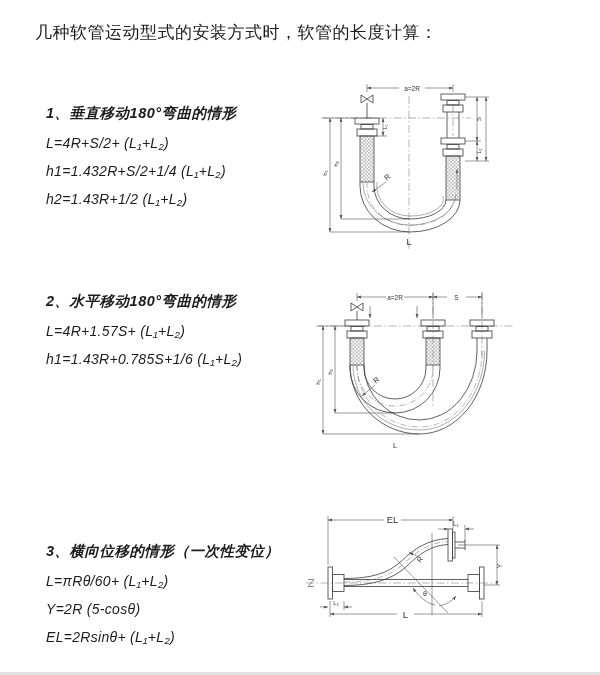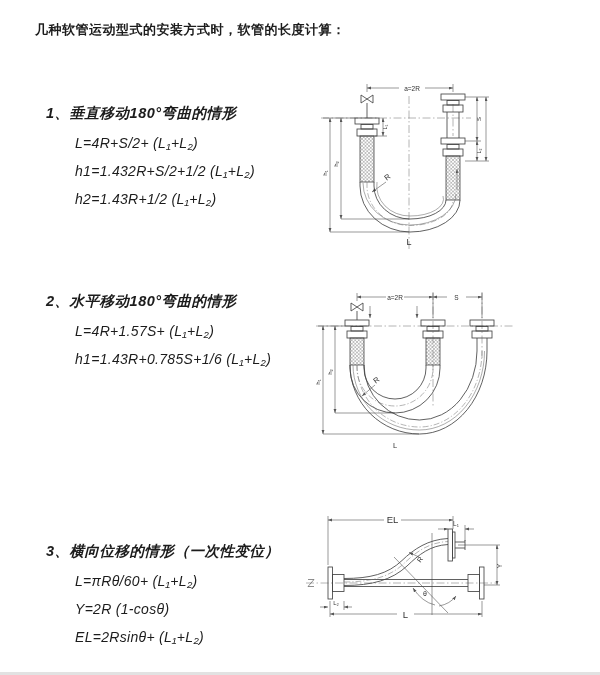--- a/index.html
+++ b/index.html
@@ -1,56 +1,56 @@
 <!DOCTYPE html>
 <html><head>
 <meta charset="utf-8">
 <style>
   html,body{margin:0;padding:0;}
   body{
     width:600px;height:675px;background:#ffffff;position:relative;overflow:hidden;
     font-family:"Liberation Sans","DejaVu Sans",sans-serif;color:#1c1c1c;
   }
-  .title{position:absolute;left:35px;top:21px;font-size:13px;font-weight:700;letter-spacing:.5px;white-space:nowrap;}
+  .title{position:absolute;left:35px;top:21px;font-size:17px;font-weight:400;letter-spacing:.5px;white-space:nowrap;}
   .section{position:absolute;left:46px;font-style:italic;}
   .sec1{top:104px;} .sec2{top:292px;} .sec3{top:542px;}
   .heading{font-size:14.5px;font-weight:600;letter-spacing:.5px;margin:0 0 6px 0;white-space:nowrap;}
-  .formula{font-size:14px;line-height:28px;margin-left:29px;letter-spacing:.3px;white-space:nowrap;}
+  .formula{font-size:14px;line-height:28px;margin-left:0;letter-spacing:.3px;white-space:nowrap;}
   .dwg{position:absolute;}
   .d1{left:313px;top:76px;} .d2{left:308px;top:286px;} .d3{left:298px;top:503px;}
   svg text{font-family:"Liberation Sans","DejaVu Sans",sans-serif;fill:#333;}
   .dim{stroke:#555;stroke-width:.6;fill:none;}
   .cl{stroke:#777;stroke-width:.55;fill:none;stroke-dasharray:8 2.5 1.5 2.5;}
   .hosecl{stroke:#777;stroke-width:.55;fill:none;stroke-dasharray:6 2 1.2 2;}
   .main{stroke:#444;stroke-width:.85;fill:none;}
   .ghost{stroke:#666;stroke-width:.55;fill:none;}
   .bottom-edge{position:absolute;left:0;right:0;bottom:0;height:3px;background:#e2e2e2;}
 </style>
 </head>
 <body>
 
 <div class="title">几种软管运动型式的安装方式时，软管的长度计算：</div>
 
 <div class="section sec1">
   <div class="heading">1、垂直移动180°弯曲的情形</div>
   <div class="formula">L=4R+S/2+ (L₁+L₂)</div>
-  <div class="formula">h1=1.432R+S/2+1/2 (L₁+L₂)</div>
+  <div class="formula">h1=1.432R+S/2+1/4 (L₁+L₂)</div>
   <div class="formula">h2=1.43R+1/2 (L₁+L₂)</div>
 </div>
 
 <div class="section sec2">
   <div class="heading">2、水平移动180°弯曲的情形</div>
   <div class="formula">L=4R+1.57S+ (L₁+L₂)</div>
   <div class="formula">h1=1.43R+0.785S+1/6 (L₁+L₂)</div>
 </div>
 
 <div class="section sec3">
   <div class="heading">3、横向位移的情形（一次性变位）</div>
   <div class="formula">L=πRθ/60+ (L₁+L₂)</div>
-  <div class="formula">Y=2R (1-cosθ)</div>
+  <div class="formula">Y=2R (5-cosθ)</div>
   <div class="formula">EL=2Rsinθ+ (L₁+L₂)</div>
 </div>
 
 <svg class="dwg d1" width="215" height="180" viewBox="0 0 215 180">
   <defs>
     <marker id="ar1" orient="auto-start-reverse" markerWidth="8" markerHeight="6" refX="7" refY="2.5">
       <path d="M0,0 L7,2.5 L0,5 Z" fill="#555"></path>
     </marker>
     <pattern id="hx1" patternUnits="userSpaceOnUse" width="3.5" height="3.5">
       <path d="M0,3.5 L3.5,0 M0,0 L3.5,3.5" stroke="#888" stroke-width="0.5"></path>

